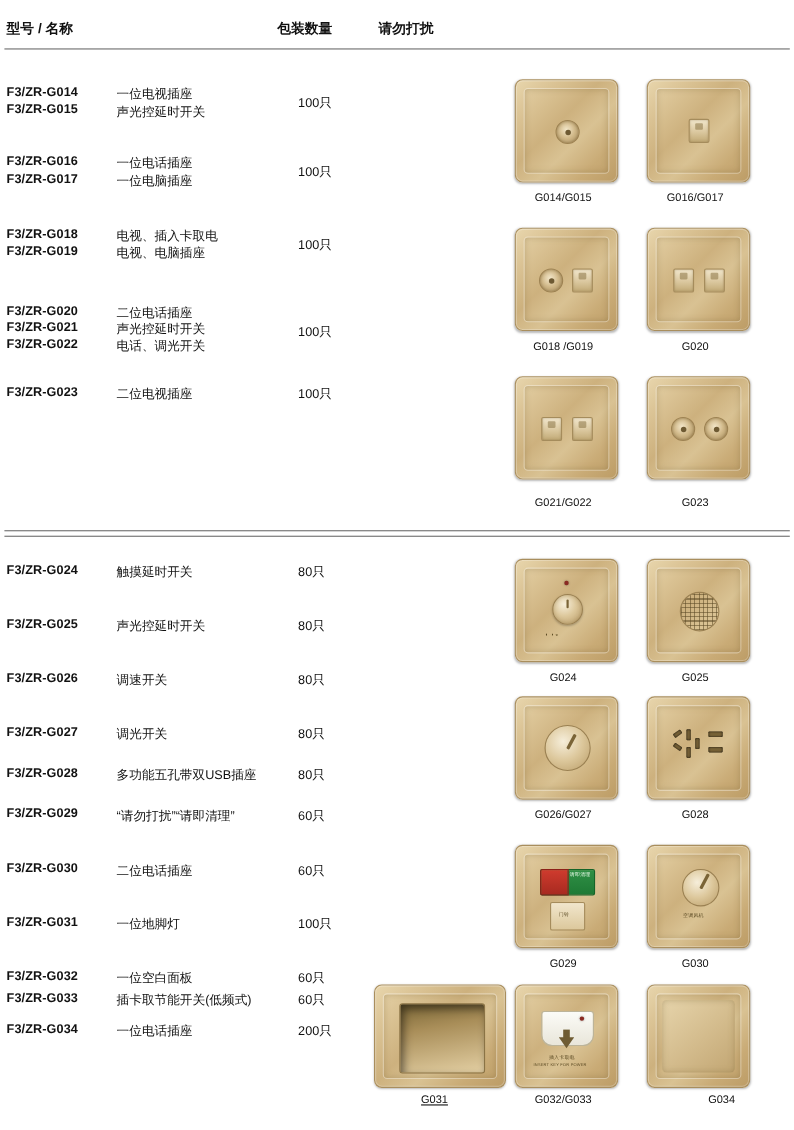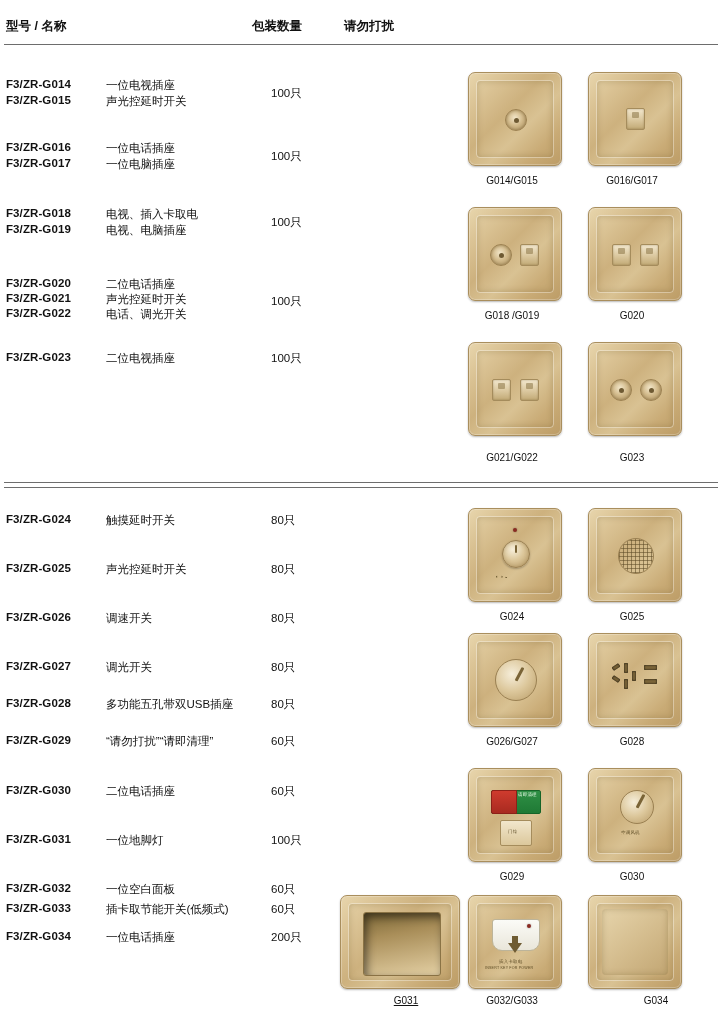--- a/index.html
+++ b/index.html
@@ -567,21 +567,21 @@
       </div>
     </div>
   </div>
   <div class="caption" style="left:562px; top:871px;">G030</div>
 
   <div class="prod" style="left:340px; top:895px;">
     <div class="plate big-plate">
       <div class="recess"></div>
     </div>
   </div>
-  <div class="caption" style="left:336px; top:995px;text-decoration:underline;">G031</div>
+  <div class="caption" style="left:325px; top:995px;text-decoration:underline;">G031</div>
 
   <div class="prod" style="left:468px; top:895px;">
     <div class="plate">
       <div class="inner">
         <div class="card-white">
           <div class="led" style="left:34px; top:4px;"></div>
         </div>
         <div class="arrow-stem"></div>
         <div class="arrow-down"></div>
         <div class="tinytext" style="left:17px; top:50px;">插入卡取电</div>

